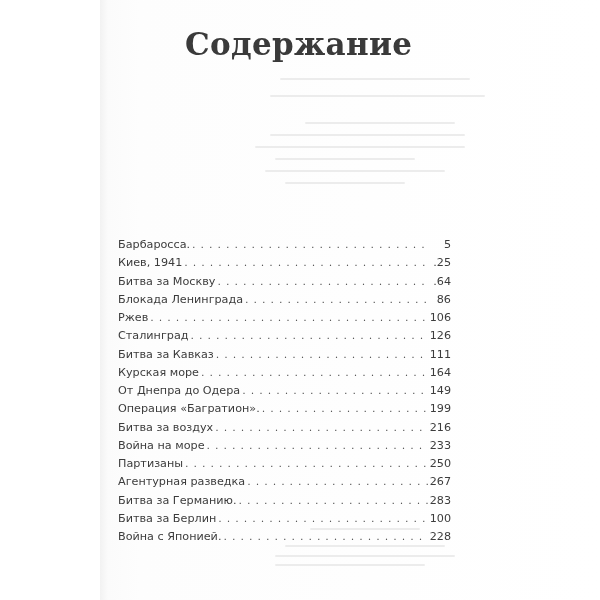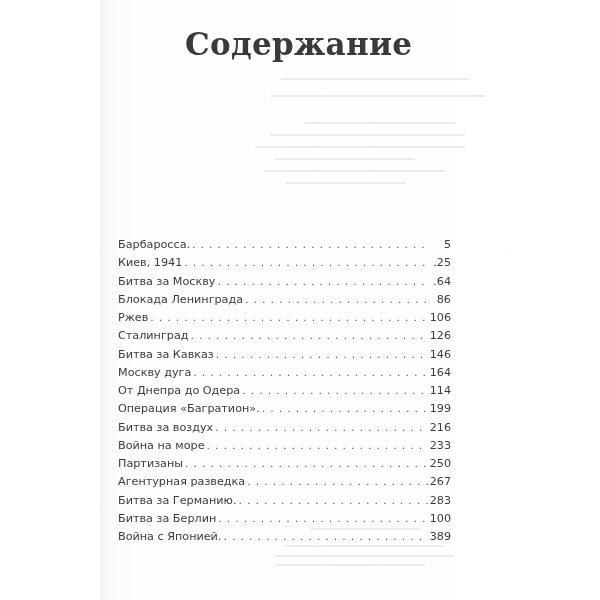--- a/index.html
+++ b/index.html
@@ -138,31 +138,31 @@
         <span class="page-num">106</span>
       </li>
     <li>
         <span class="label">Сталинград</span>
         <span class="leader"></span>
         <span class="page-num">126</span>
       </li>
     <li>
         <span class="label">Битва за Кавказ</span>
         <span class="leader"></span>
-        <span class="page-num">146</span>
-      </li>
-    <li>
-        <span class="label">Москву дуга</span>
+        <span class="page-num">111</span>
+      </li>
+    <li>
+        <span class="label">Курская море</span>
         <span class="leader"></span>
         <span class="page-num">164</span>
       </li>
     <li>
         <span class="label">От Днепра до Одера</span>
         <span class="leader"></span>
-        <span class="page-num">114</span>
+        <span class="page-num">149</span>
       </li>
     <li>
         <span class="label">Операция «Багратион».</span>
         <span class="leader"></span>
         <span class="page-num">199</span>
       </li>
     <li>
         <span class="label">Битва за воздух</span>
         <span class="leader"></span>
         <span class="page-num">216</span>
@@ -188,16 +188,16 @@
         <span class="page-num">283</span>
       </li>
     <li>
         <span class="label">Битва за Берлин</span>
         <span class="leader"></span>
         <span class="page-num">100</span>
       </li>
     <li>
         <span class="label">Война с Японией.</span>
         <span class="leader"></span>
-        <span class="page-num">389</span>
+        <span class="page-num">228</span>
       </li>
   </ul>
 </div>
 
 </body></html>

